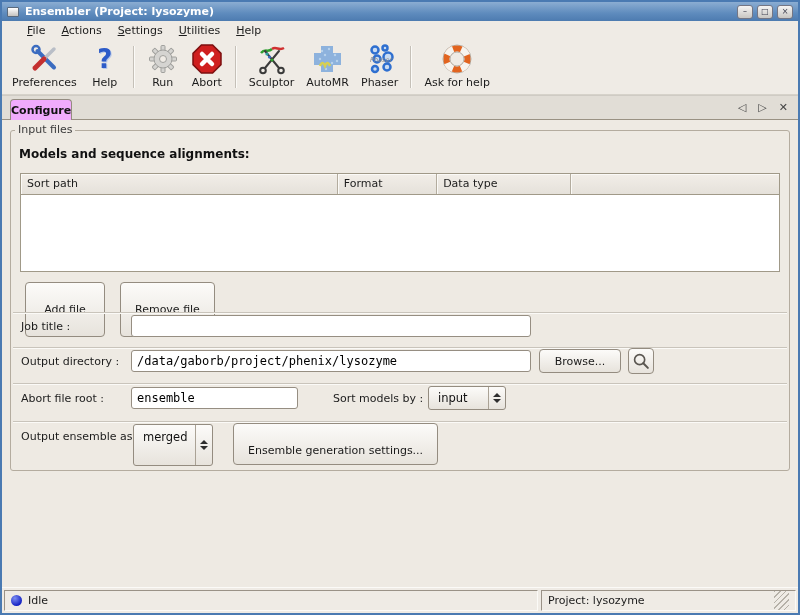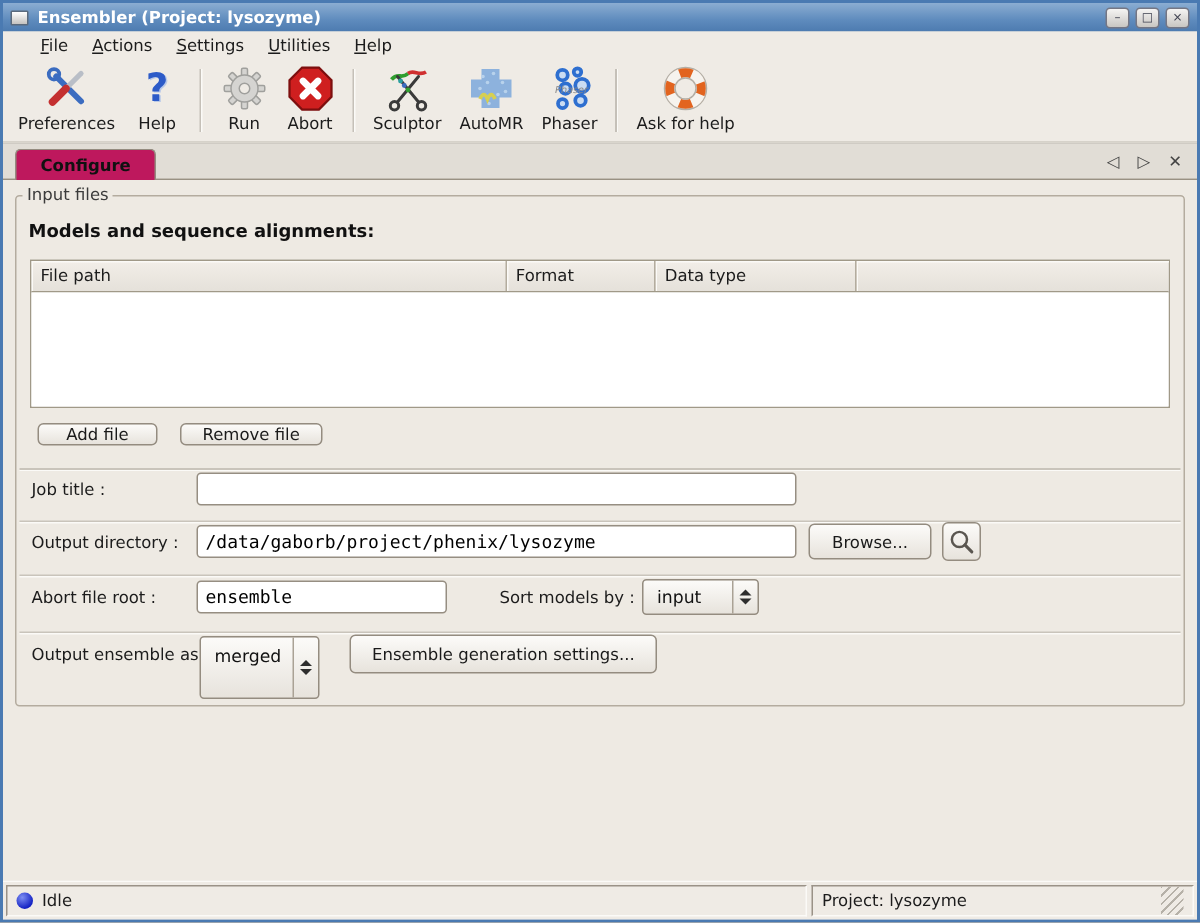--- a/index.html
+++ b/index.html
@@ -37,22 +37,22 @@
   .ticon { width:32px; height:32px; display:flex; align-items:center; justify-content:center; }
   .tlabel { margin-top:1px; white-space:nowrap; }
   .tsep { width:2px; height:42px; margin:4px 6px 0;
     background:linear-gradient(to right,#c5c0b8 50%, #fbfaf7 50%); }
   .qmark { font-size:26px; font-weight:bold; color:#2d5bc8; line-height:30px;
     text-shadow:1px 1px 0 #b9c9e8; }
   
   .tabbar { height:24px; flex:0 0 24px; background:#e1ddd6;
     border-top:1px solid #cfcbc4; display:flex; align-items:flex-end;
     padding-left:8px; }
-  .tab { background:#be185d; border:1px solid #948c80; border-bottom:none;
-    border-radius:4px 4px 0 0; padding:4px 16px 3px; font-weight:bold;
+  .tab { background:#f0abfc; border:1px solid #948c80; border-bottom:none;
+    border-radius:4px 4px 0 0; padding:4px 0 3px; font-weight:bold;
     font-size:11px; color:#111; position:relative; margin-bottom:-1px; z-index:2; }
   .tabnav { margin-left:auto; display:flex; align-items:center; gap:12px;
     padding:0 10px 5px; color:#444; font-size:11px; }
   .tabnav span { cursor:default; }
   
   .content { flex:1 1 auto; position:relative; background:#eeeae3;
     border-top:1px solid #999183; }
   .fieldset { position:absolute; left:8px; right:8px; top:10px; height:341px;
     border:1px solid #b4ac9f; border-radius:3px; }
   .legend { position:absolute; top:-8px; left:4px; background:#eeeae3;
@@ -64,21 +64,21 @@
     border:1px solid #a09988; background:#fff; display:flex; flex-direction:column; }
   .thead { display:flex; height:21px; flex:0 0 21px;
     background:linear-gradient(#f2eee8,#e5e1da); border-bottom:1px solid #a09988; }
   .th { font-size:11px; padding:3px 6px; border-right:1px solid #b3ac9e;
     color:#1c1c1c; overflow:hidden; white-space:nowrap; box-shadow:inset 1px 1px 0 #fbfaf7; }
   .th:last-child { border-right:none; }
   .c0 { width:41.8%; } .c1 { width:13.1%; } .c2 { width:17.6%; } .c3 { flex:1; }
   .tbody { flex:1; background:#fff; }
   
   .btn { background:linear-gradient(#fcfbf9,#e7e3dc); border:1px solid #948c80;
-    border-radius:4px; font-size:11px; color:#1a1a1a; padding:0 14px;
+    border-radius:4px; font-size:11px; color:#1a1a1a; padding:20px 14px;
     font-family:"DejaVu Sans",sans-serif; cursor:default; }
   .btnrow { position:absolute; top:151px; left:14px; display:flex; gap:15px; }
   .btnrow .btn { min-width:80px; }
   .hsep { position:absolute; left:2px; right:2px; height:2px;
     background:linear-gradient(#c9c4bb 50%, #fbfaf7 50%); }
   
   .flabel { position:absolute; font-size:11px; color:#1c1c1c; white-space:nowrap; }
   .input { position:absolute; border:1px solid #968e82; border-radius:3px;
     background:#fff; font-family:"DejaVu Sans Mono", monospace; font-size:12px;
     padding:6px 5px; height:22px; }
@@ -272,21 +272,21 @@
   </div>
 
   <div class="content">
     <div class="fieldset">
       <span class="legend">Input files</span>
 
       <div class="models-label">Models and sequence alignments:</div>
 
       <div class="filetable">
         <div class="thead">
-          <div class="th c0">File path</div>
+          <div class="th c0">Sort path</div>
           <div class="th c1">Format</div>
           <div class="th c2">Data type</div>
           <div class="th c3"></div>
         </div>
         <div class="tbody"></div>
       </div>
 
       <div class="btnrow">
         <button class="btn">Add file</button>
         <button class="btn">Remove file</button>

